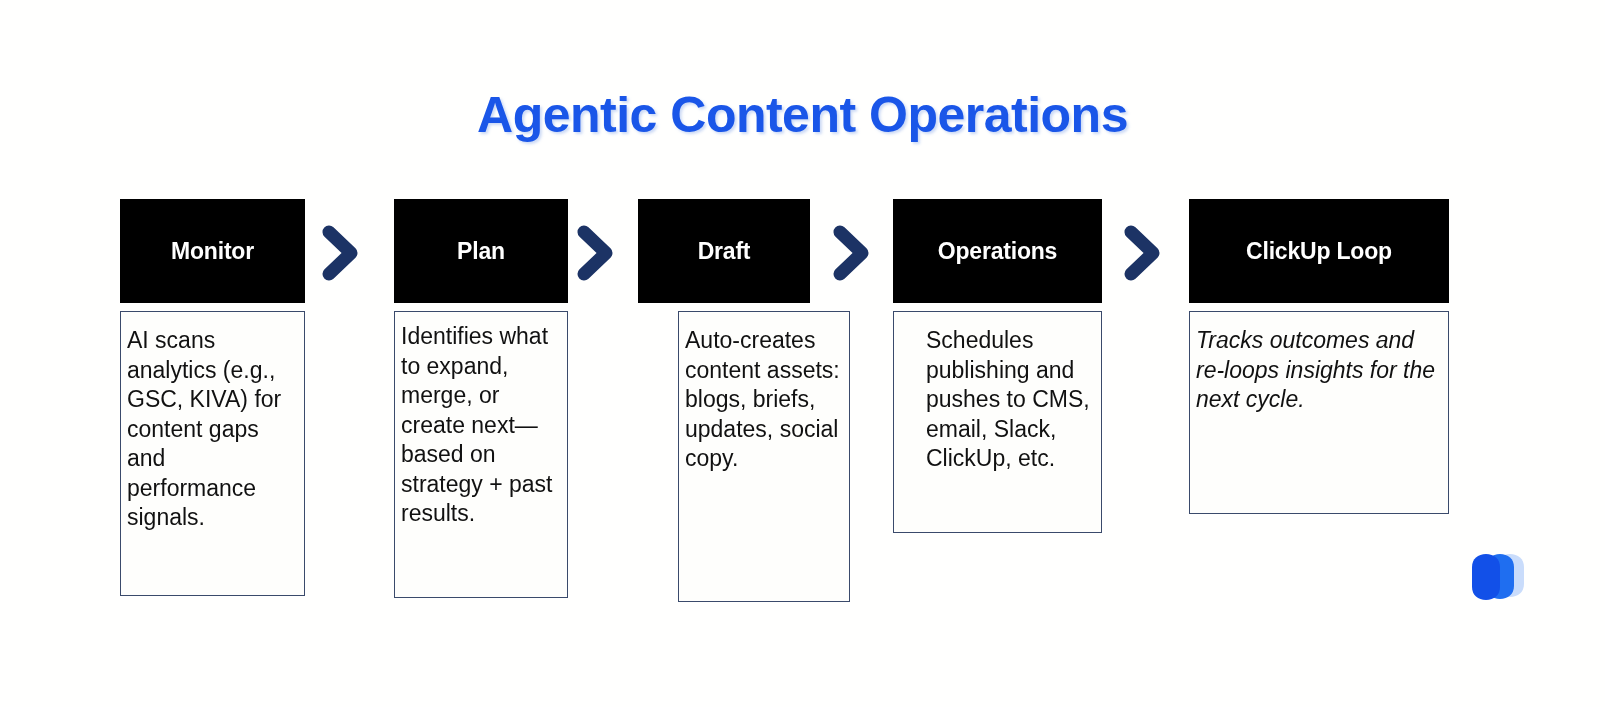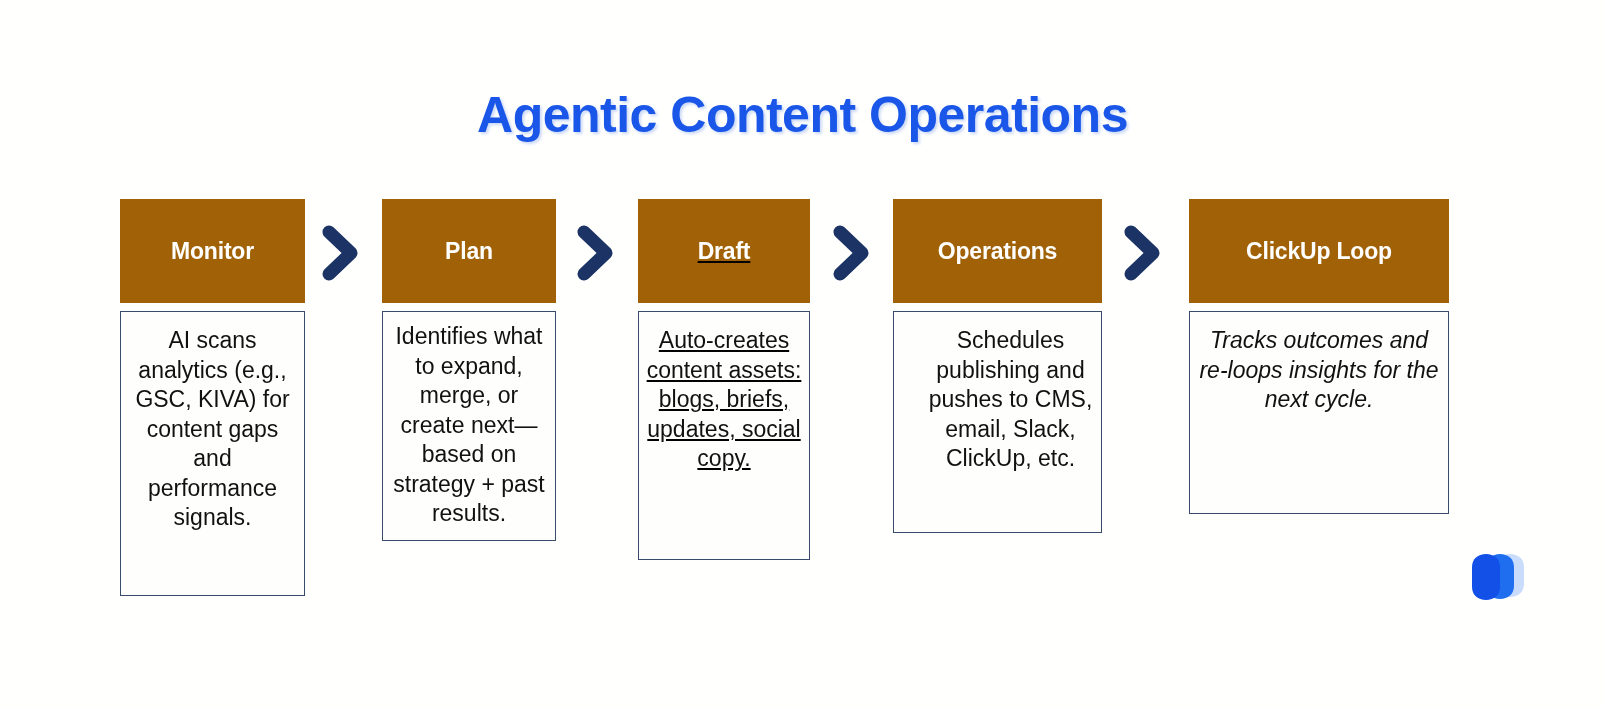--- a/index.html
+++ b/index.html
@@ -44,56 +44,56 @@
     width: 1605px;
     height: 707px;
   }
 
   .stage {
     position: absolute;
     top: 199px;
   }
 
   .stage-header {
-    background: #a16207;
+    background: #000000;
     color: #ffffff;
     font-size: 23px;
     font-weight: 700;
     letter-spacing: -0.2px;
     display: flex;
     align-items: center;
     justify-content: center;
     height: 104px;
     width: 100%;
     text-align: center;
     white-space: nowrap;
   }
 
   .stage-body {
     margin-top: 8px;
     background: #fefefc;
     border: 1px solid #3a4a6b;
     color: #111111;
     font-size: 23px;
     line-height: 29.5px;
-    text-align: center;
+    text-align: left;
     padding: 14px 6px 10px 6px;
     width: 100%;
     word-break: break-word;
   }
 
   
   #stage-0 { left: 120px; width: 185px; }
   #stage-0 .stage-body { height: 285px; }
 
-  #stage-1 { left: 382px; width: 174px; }
-  #stage-1 .stage-body { height: 230px; padding-top: 10px; }
+  #stage-1 { left: 394px; width: 174px; }
+  #stage-1 .stage-body { height: 287px; padding-top: 10px; }
 
-  #stage-2 { left: 638px; width: 172px; text-decoration: underline; }
-  #stage-2 .stage-body { height: 249px; }
+  #stage-2 { left: 638px; width: 172px; }
+  #stage-2 .stage-body { height: 291px; margin-left: 40px; }
 
   #stage-3 { left: 893px; width: 209px; }
   #stage-3 .stage-body { height: 222px; padding-left: 32px; }
 
   #stage-4 { left: 1189px; width: 260px; }
   #stage-4 .stage-body { height: 203px; font-style: italic; }
 
   
   .chevron {
     position: absolute;

